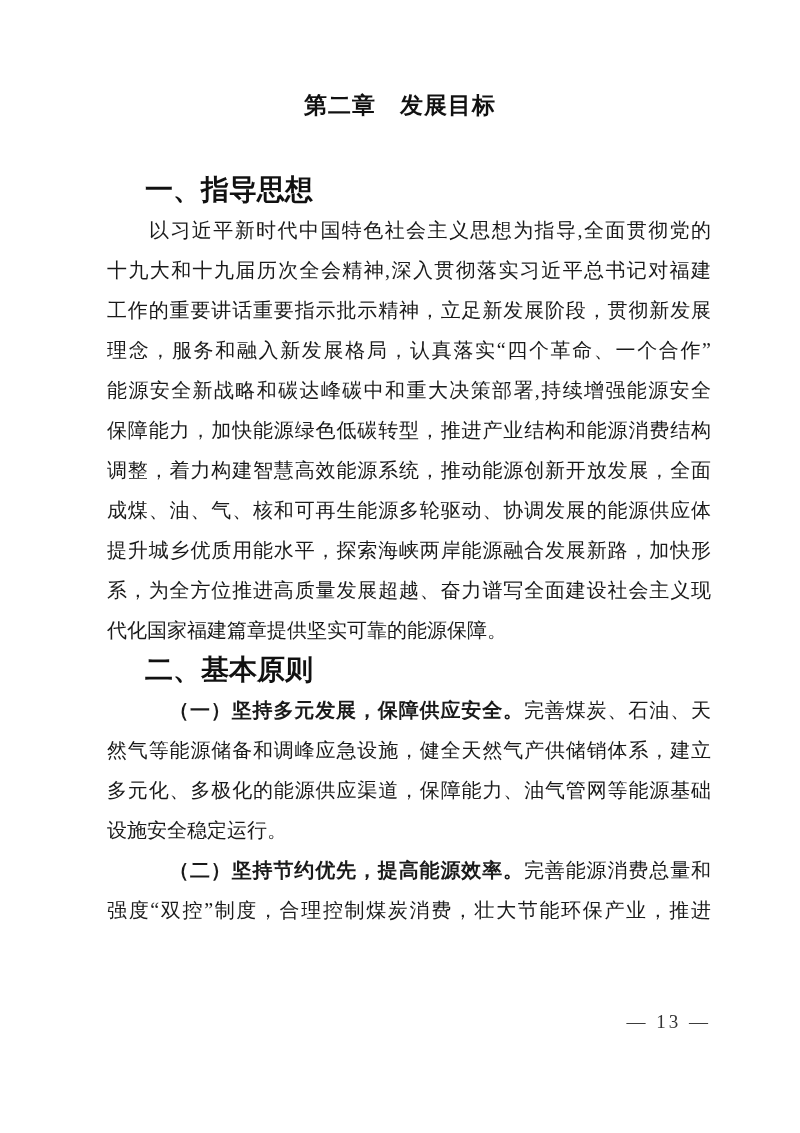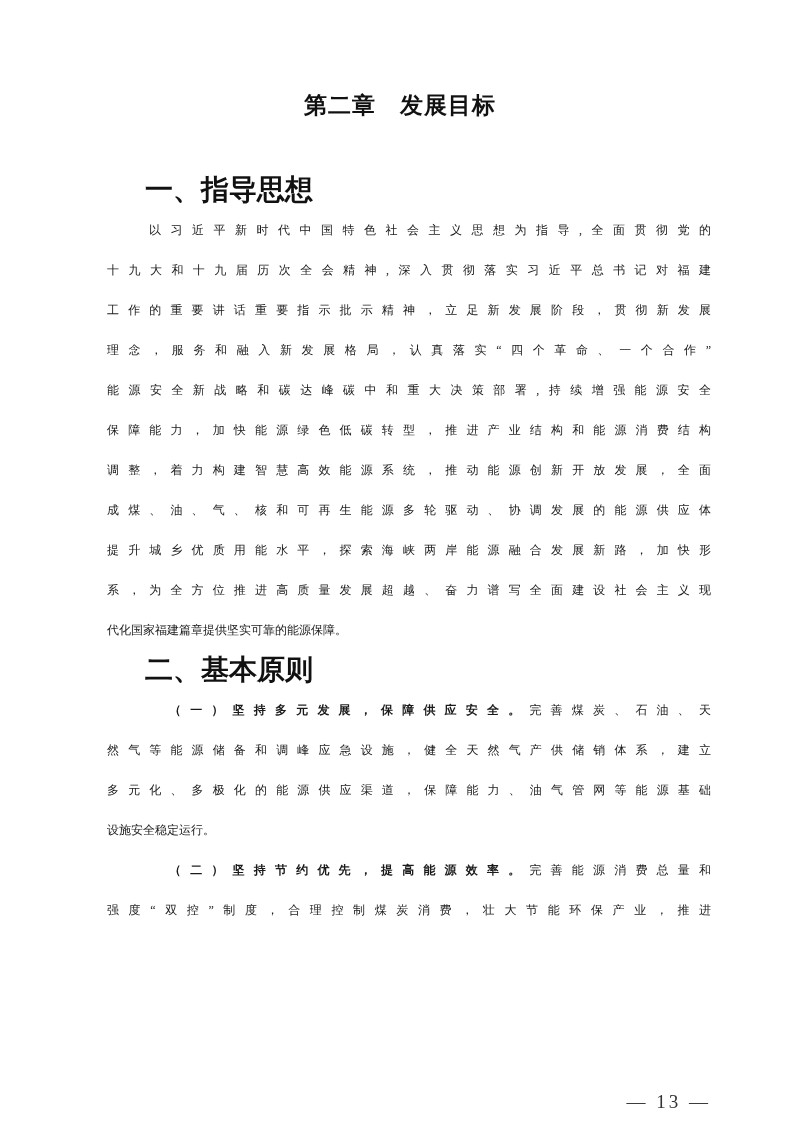--- a/index.html
+++ b/index.html
@@ -38,35 +38,35 @@
     padding-left: 38px;
     font-family: "Liberation Sans", "DejaVu Sans", sans-serif;
     font-weight: 700;
     font-size: 28px;
     color: #111111;
   }
   .paragraph { margin: 0; }
   .line {
     height: 40px;
     line-height: 40px;
-    font-size: 12px;
+    font-size: 20px;
     white-space: nowrap;
     color: #1a1a1a;
   }
   .line.just {
     white-space: normal;
     text-align: justify;
     text-align-last: justify;
   }
   .line.indent { padding-left: 42px; }
   .seg { font-weight: 400; }
   .seg.bold { font-weight: 700; margin-left: 20px; }
   .page-number {
     position: absolute;
-    top: 1088px;
+    top: 1008px;
     right: 89px;
     height: 28px;
     line-height: 28px;
     font-size: 19px;
     letter-spacing: 3px;
     color: #333333;
     font-family: "Liberation Serif", "DejaVu Serif", serif;
     margin-left: 27px;
   }
 </style>

